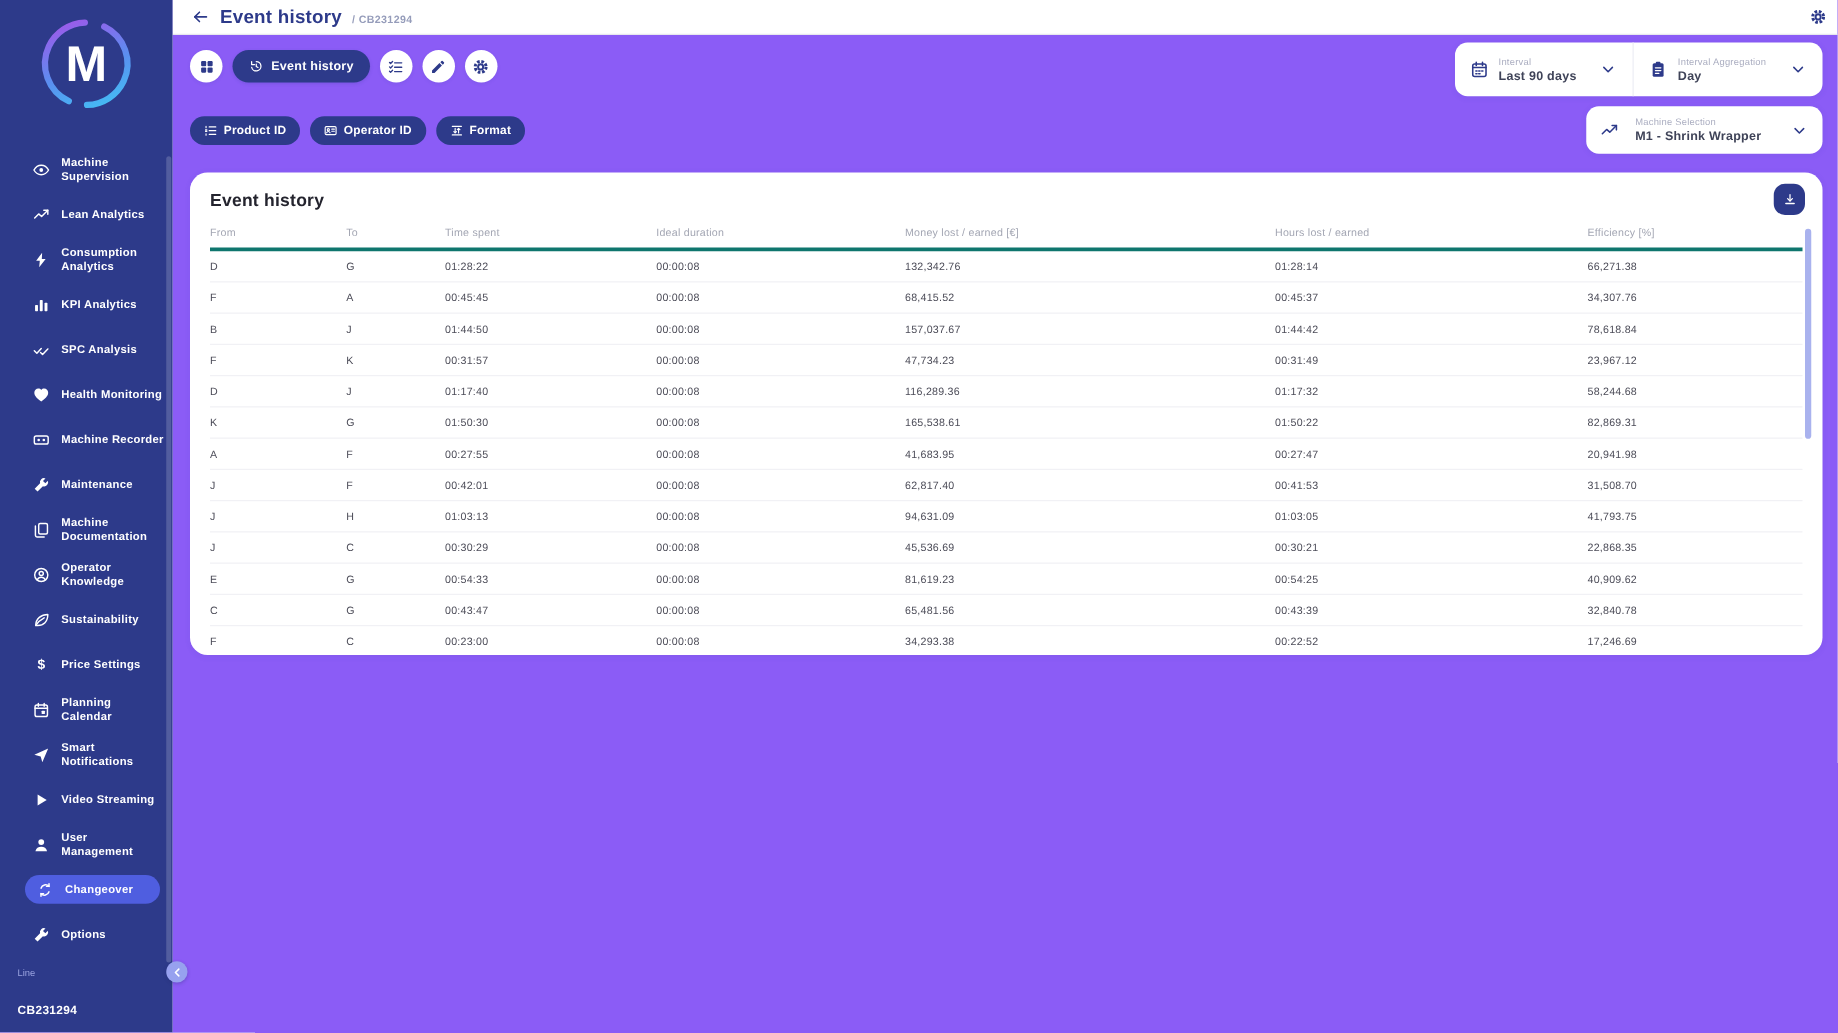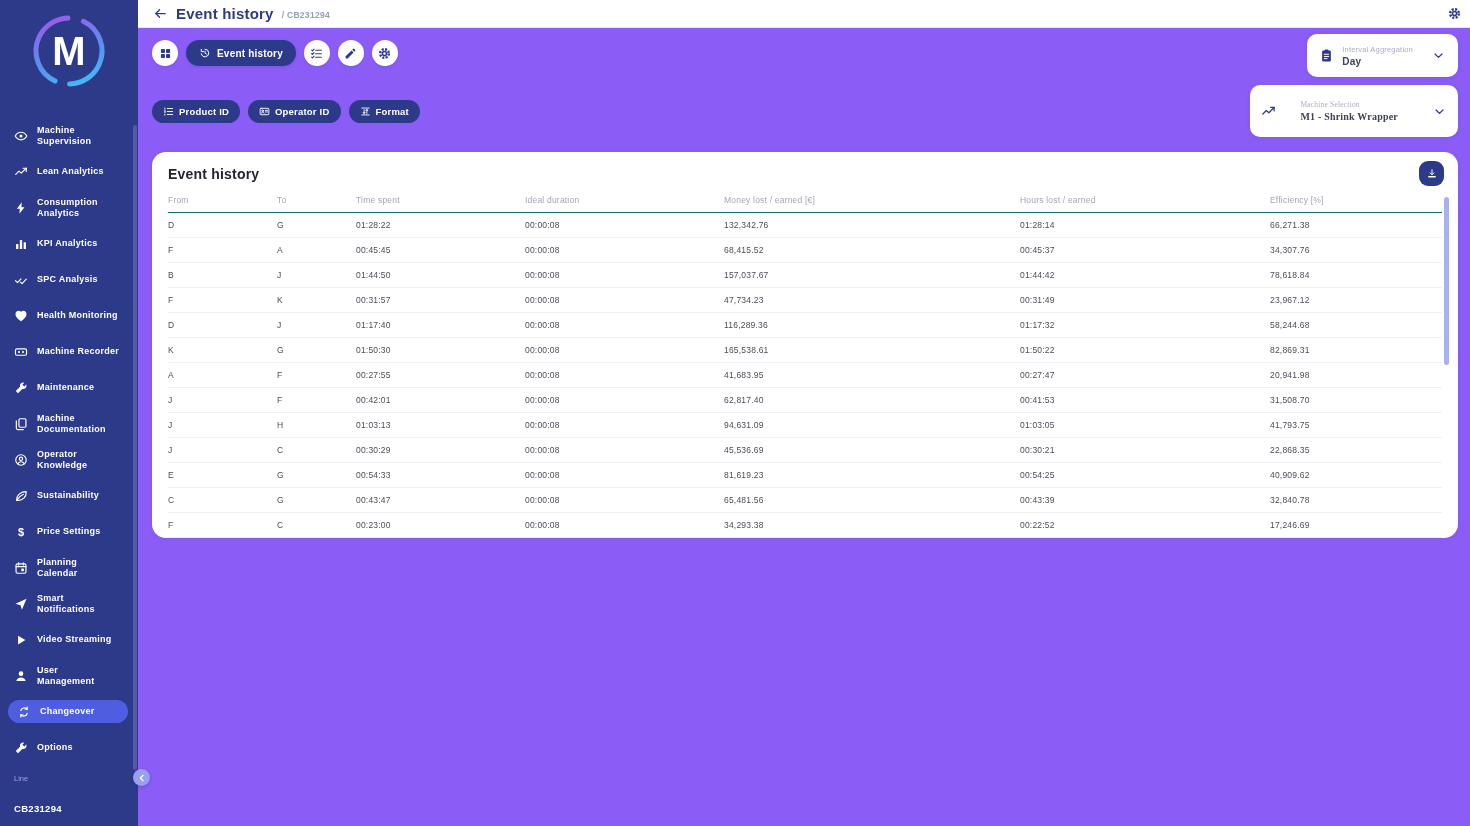--- a/index.html
+++ b/index.html
@@ -3,21 +3,21 @@
 <meta charset="utf-8">
 <style>
   * { box-sizing: border-box; margin: 0; padding: 0; }
   html,body { width:1470px; height:826px; overflow:hidden; }
   body { font-family:"Liberation Sans", sans-serif; background:#eef0f4; }
   .app { display:flex; width:1470px; height:826px; }
 
   
   .sidebar { position:relative; width:138px; flex:none; background:#2d3a8a; color:#fff; overflow:visible; z-index:10; }
   .logo-wrap { display:flex; justify-content:center; padding-top:8px; }
-  .nav { margin-top:30px; }
+  .nav { margin-top:30px;padding-left:12px; }
   .nav-item { display:flex; align-items:center; gap:9px; min-height:23px; padding-left:14px; margin-bottom:13px; cursor:pointer; }
   .nav-item .nav-label { font-size:9px; font-weight:700; letter-spacing:.25px; line-height:1.22; white-space:pre-line; }
   .nav-item.active { background:#4f5ee0; border-radius:16px; height:14px; margin-left:8px; margin-right:10px; padding-left:9px; }
   .nav-icon { width:14px; height:14px; flex:none; display:flex; align-items:center; justify-content:center; }
   .nav-icon svg, .icon svg { width:100%; height:100%; display:block; }
   .side-scroll { position:absolute; right:1px; top:125px; width:4px; height:645px; background:rgba(255,255,255,.18); border-radius:2px; }
   .side-bottom { position:absolute; left:14px; bottom:12px; }
   .line-label { font-size:7.5px; color:#9aa3e0; margin-bottom:20px; }
   .line-value { font-size:9.5px; font-weight:600; color:#fff; letter-spacing:.3px; }
   .collapse-btn { position:absolute; left:133px; top:769px; width:17px; height:17px; border-radius:50%;
@@ -51,34 +51,34 @@
   .ctl-text { display:flex; flex-direction:column; }
   .ctl-label { font-size:7.5px; color:#aaadc0; letter-spacing:.2px; }
   .ctl-value { font-size:10px; color:#3f4358; font-weight:600; margin-top:2px; letter-spacing:.2px; }
   .chev { width:11px; height:11px; color:#6b6f85; margin-left:10px; flex:none; }
 
   .row2 { display:flex; justify-content:space-between; align-items:center; margin-top:8px; }
   .chips { display:flex; gap:8px; }
   .chip { height:23px; border-radius:12px; background:#2d3a8a; color:#fff; display:flex; align-items:center; gap:5px;
     padding:0 11px; font-size:9.5px; font-weight:700; letter-spacing:.2px; cursor:pointer; }
   .chip .icon { width:11px; height:11px; }
-  .machine-card { background:#fff; border-radius:10px; height:52px; display:flex; align-items:center; gap:24px;
-    padding:0 11px; cursor:pointer; box-shadow:0 1px 5px rgba(44,58,138,.08);font-family:Liberation Serif, serif; }
+  .machine-card { background:#fff; border-radius:10px; height:38px; display:flex; align-items:center; gap:13px;
+    padding:0 11px; cursor:pointer; box-shadow:0 1px 5px rgba(44,58,138,.08); }
   .machine-card .icon { width:15px; height:15px; color:#2d3a8a; flex:none; }
 
   
   .table-card { position:relative; margin-top:15px; background:#fff; border-radius:14px; height:386px;
     padding:9px 16px 10px; box-shadow:0 1px 5px rgba(44,58,138,.07); overflow:hidden; }
   .tc-head { display:flex; justify-content:space-between; align-items:flex-start; }
   .tc-title { font-size:14px; font-weight:800; color:#24242e; letter-spacing:.2px; margin-top:5px; }
   .download-btn { width:25px; height:25px; border-radius:9px; background:#2d3a8a; color:#fff;
     display:flex; align-items:center; justify-content:center; cursor:pointer; margin-right:-2px; }
   .download-btn .icon { width:12px; height:12px; }
   .tgrid { display:grid; grid-template-columns:109px 79px 169px 199px 296px 250px 1fr; }
-  .thead-row { margin-top:9px; padding-bottom:7px; border-bottom:1px solid #0f766e; }
+  .thead-row { margin-top:9px; padding-bottom:7px; border-bottom:3px solid #0f766e; }
   .thcell { font-size:8.5px; color:#a3a6b3; letter-spacing:.2px; }
   .trow { padding:7px 0 7px; border-bottom:1px solid #f1f1f5; cursor:pointer; }
   .tcell { font-size:8.5px; color:#4c4c58; letter-spacing:.2px; }
   .table-scroll { position:absolute; right:9px; top:45px; width:5px; height:168px; background:#a9b2ee; border-radius:3px; cursor:grab; }
 </style>
 </head>
 <body>
 
 <div class="app">
 
@@ -353,20 +353,38 @@
                   <circle cx="12" cy="12" r="2.3" fill="#fff" stroke="none"></circle>
                 </svg>
               </span>
           </div>
         </div>
 
         <div class="controls-card">
           <div class="control">
             <span class="icon">
                 <svg viewBox="0 0 24 24" fill="none" stroke="currentColor" stroke-width="2" stroke-linecap="round" stroke-linejoin="round">
+                  <rect x="3.5" y="5" width="17" height="16" rx="2.5"></rect>
+                  <path d="M3.5 9.5h17M8 3v4M16 3v4"></path>
+                  <path d="M7.5 14h1.5M11.2 14h1.6M15 14h1.5M7.5 17.5h1.5M11.2 17.5h1.6"></path>
+                </svg>
+              </span>
+            <span class="ctl-text">
+              <span class="ctl-label">Interval</span>
+              <span class="ctl-value">Last 90 days</span>
+            </span>
+            <span class="chev icon">
+                <svg viewBox="0 0 24 24" fill="none" stroke="currentColor" stroke-width="2" stroke-linecap="round" stroke-linejoin="round">
+                  <polyline points="6.5 9.5 12 15 17.5 9.5"></polyline>
+                </svg>
+              </span>
+          </div>
+          <div class="control">
+            <span class="icon">
+                <svg viewBox="0 0 24 24" fill="none" stroke="currentColor" stroke-width="2" stroke-linecap="round" stroke-linejoin="round">
                   <rect x="5" y="4" width="14" height="17.5" rx="2" fill="currentColor" stroke="none"></rect>
                   <rect x="9" y="2.2" width="6" height="3.6" rx="1.2" fill="currentColor" stroke="none"></rect>
                   <path d="M8.5 10h7M8.5 13.5h7M8.5 17h4.5" stroke="#fff" stroke-width="1.6"></path>
                 </svg>
               </span>
             <span class="ctl-text">
               <span class="ctl-label">Interval Aggregation</span>
               <span class="ctl-value">Day</span>
             </span>
             <span class="chev icon">

